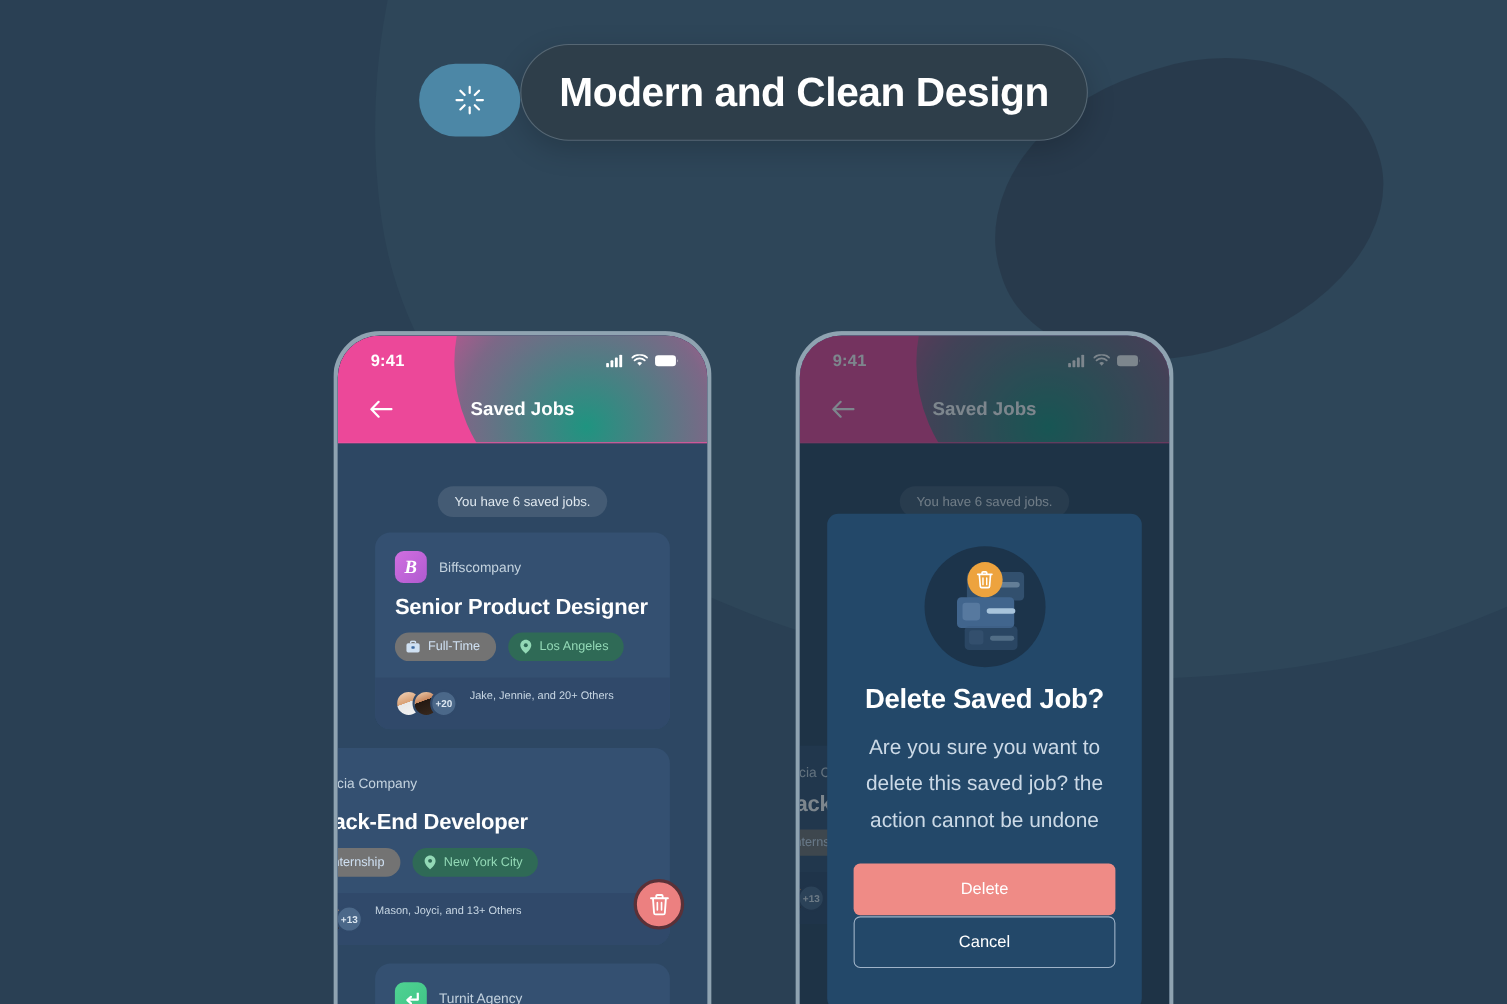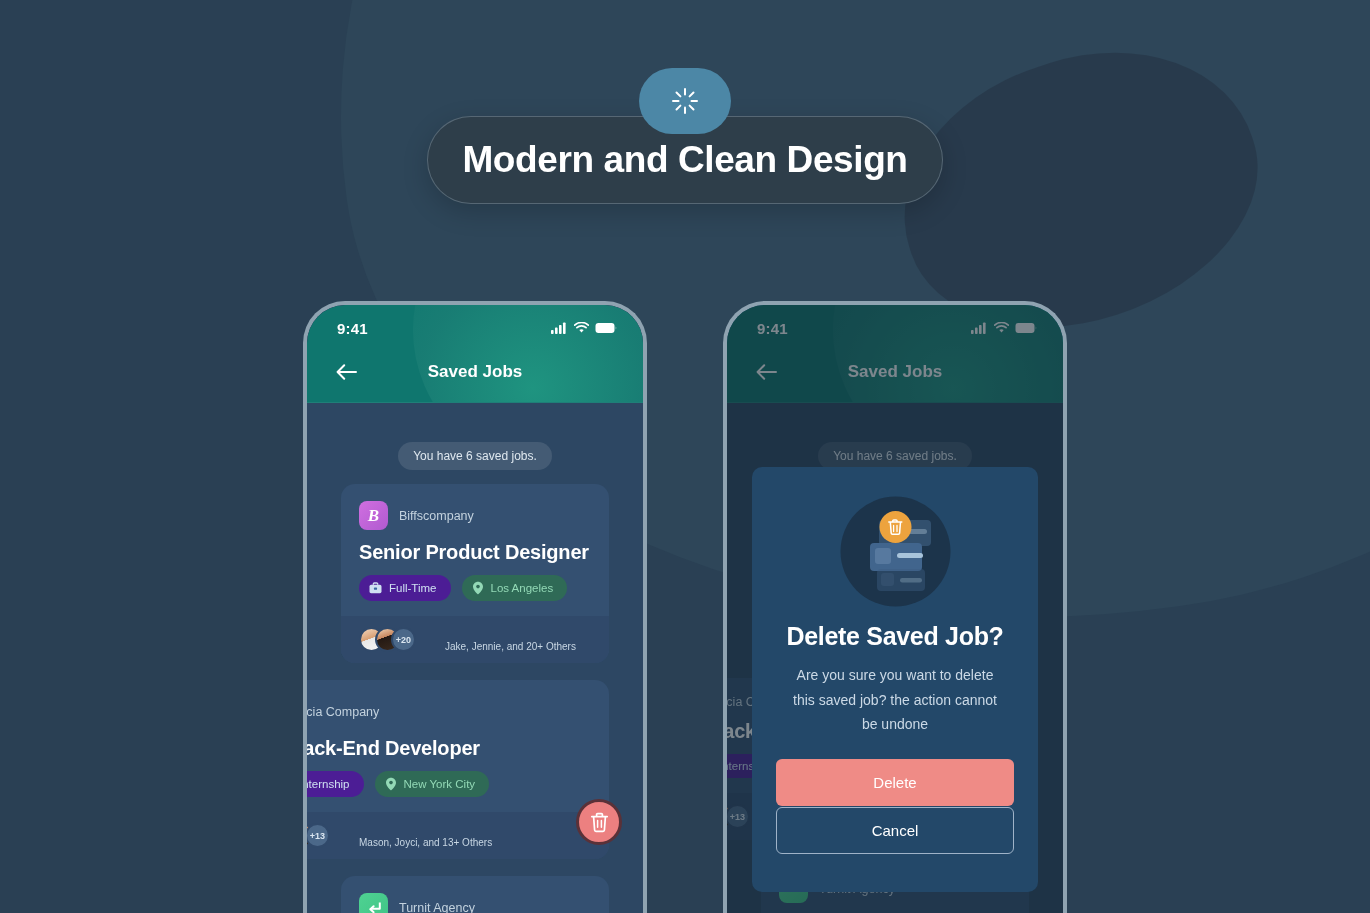--- a/index.html
+++ b/index.html
@@ -34,25 +34,25 @@
     width: 360px; height: 260px;
     background: #28394b;
     border-radius: 50% 48% 52% 50% / 52% 52% 48% 48%;
     transform: rotate(-18deg);
     opacity: .92;
   }
 
   
   .banner-wrap {
     position: absolute;
-    left: 50%; top: 68px;
+    left: 50%; top: 58px;
     transform: translateX(-50%);
     display: flex;
-    flex-direction: column;
-    align-items: center;
+    flex-direction: row;
+    align-items: flex-start;
     z-index: 5;
   }
   .banner-badge {
     width: 92px; height: 66px;
     border-radius: 34px;
     background: #4c87a6;
     display: flex; align-items: center; justify-content: center;
     position: relative; z-index: 2;
   }
   .banner-pill {
@@ -91,21 +91,21 @@
     position: absolute; inset: 0;
     border-radius: 38px 38px 0 0;
     overflow: hidden;
     background: #2d4763;
   }
 
   
   .app-header {
     position: relative;
     height: 98px;
-    background: #0f766e;
+    background: #ec4899;
     border-bottom: 1px solid rgba(255,255,255,.07);
     overflow: hidden;
   }
   .app-header::after {
     content: "";
     position: absolute;
     right: -70px; top: -120px;
     width: 300px; height: 290px;
     border-radius: 50%;
     background: radial-gradient(circle at 40% 70%, #1f9480 0%, rgba(32,130,120,.55) 42%, rgba(44,66,88,0) 72%);
@@ -199,27 +199,27 @@
     white-space: nowrap;
   }
 
   .chip-row { display: flex; gap: 11px; }
   .chip {
     display: flex; align-items: center; gap: 7px;
     padding: 6px 14px 6px 10px;
     border-radius: 15px;
     font-size: 11.5px;
   }
-  .chip-type { background: #4c1d95; color: #cfe0f2; }
+  .chip-type { background: #737373; color: #cfe0f2; }
   .chip-loc  { background: #2f6a56; color: #93d9b6; }
 
   .job-card-footer {
     background: #30496a;
     padding: 11px 18px;
-    display: flex; align-items: flex-end; gap: 29px;
+    display: flex; align-items: flex-start; gap: 11px;
   }
   .avatars { display: flex; align-items: center; }
   .avatar {
     width: 25px; height: 25px;
     border-radius: 50%;
     border: 2px solid #30496a;
     flex: none;
     background-size: cover;
   }
   .avatar:nth-child(2) { margin-left: -9px; }
@@ -276,21 +276,21 @@
   }
   .modal-title {
     color: #fff;
     font-size: 25px;
     font-weight: 700;
     letter-spacing: -.3px;
     margin-bottom: 12px;
   }
   .modal-text {
     color: #cbd9e6;
-    font-size: 14px;
+    font-size: 19px;
     line-height: 1.75;
     margin: 0 10px 22px;
   }
   .btn {
     display: block;
     width: 100%;
     height: 47px;
     border-radius: 6px;
     font-size: 15px;
     border: none;

